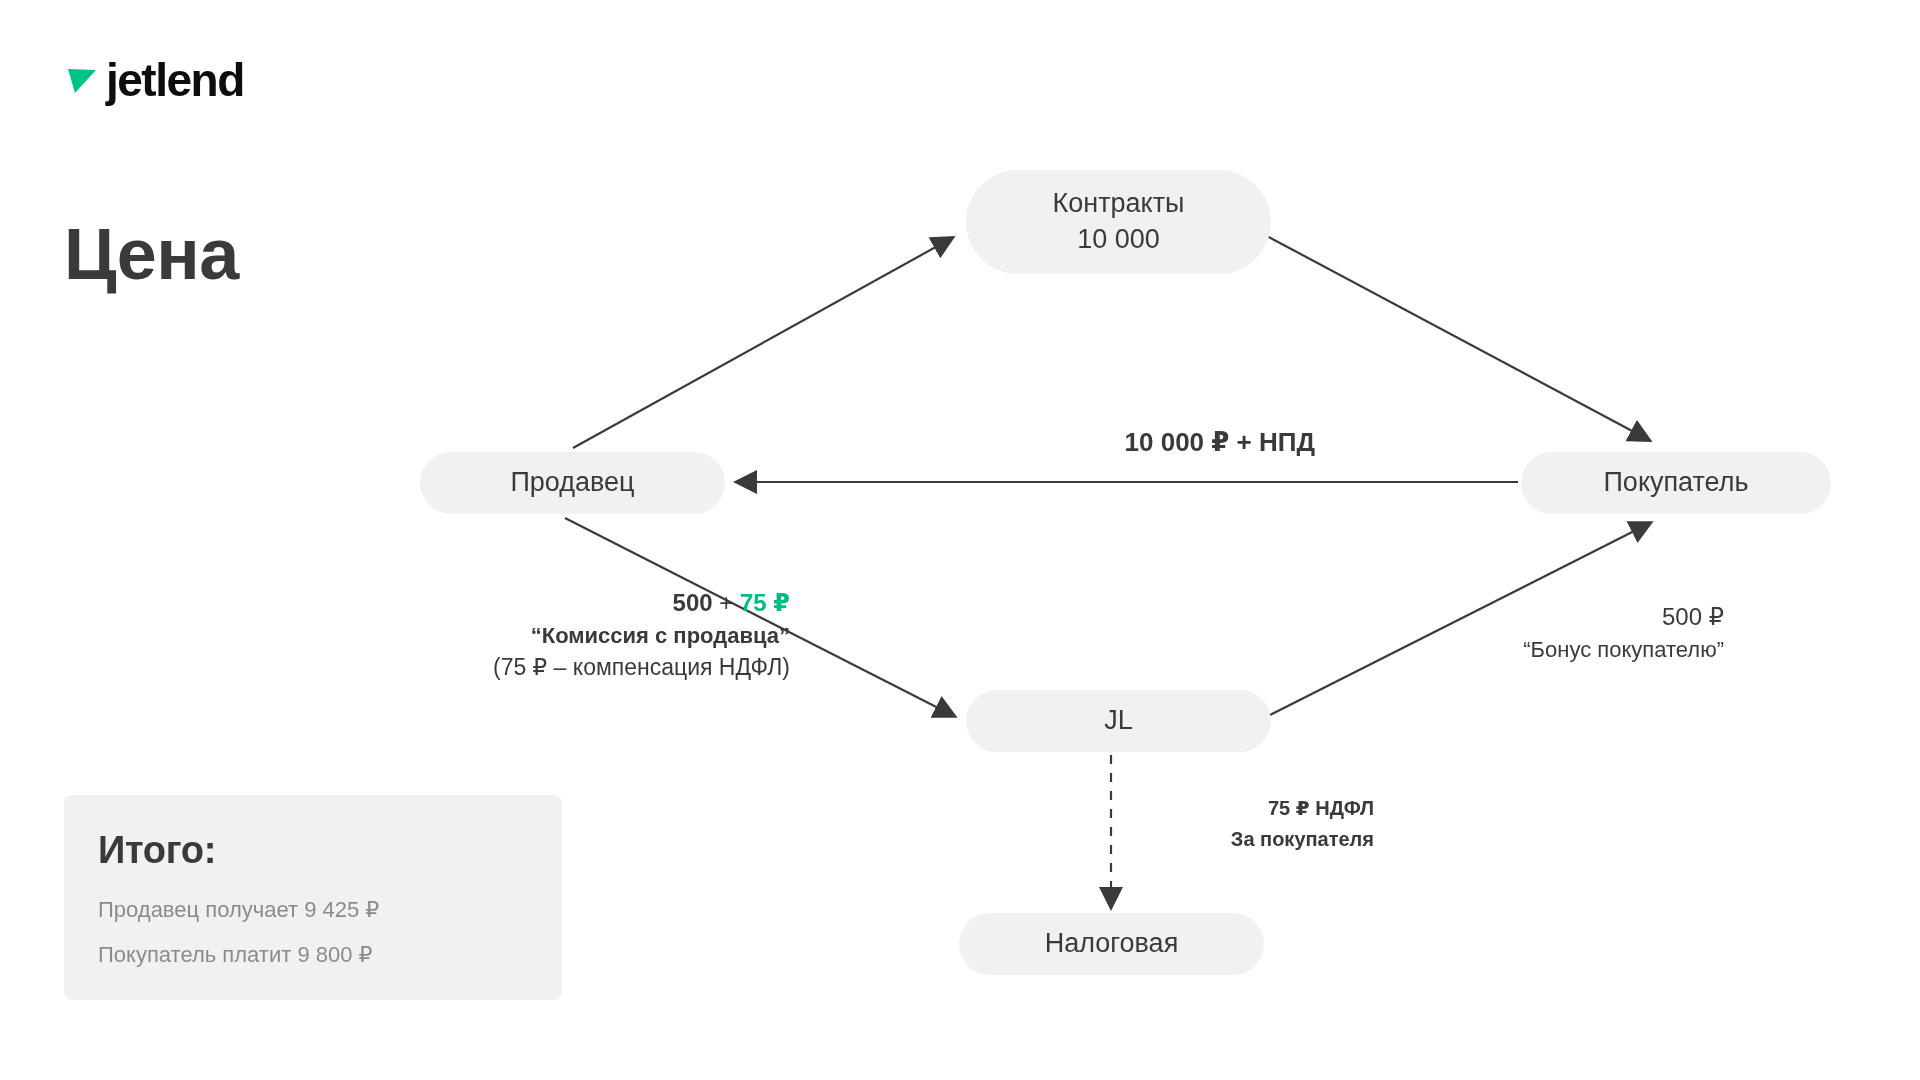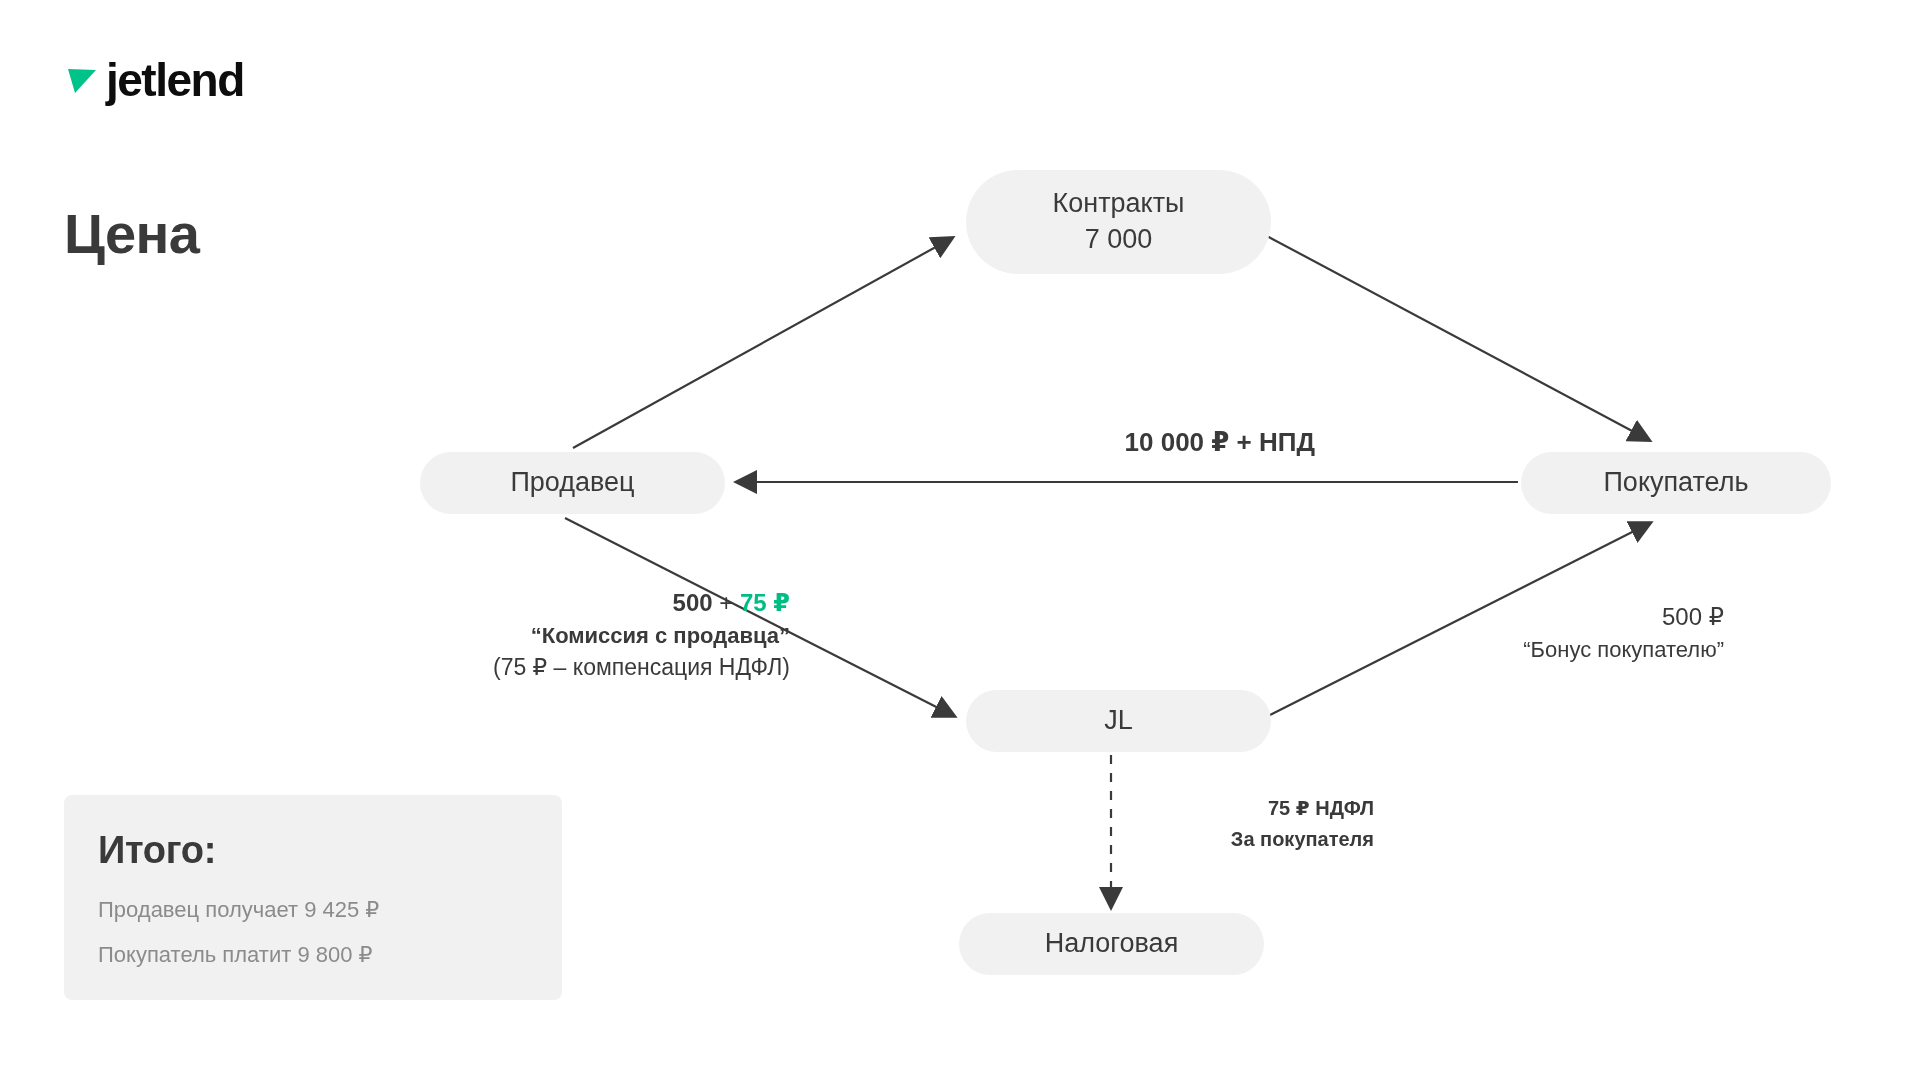--- a/index.html
+++ b/index.html
@@ -38,21 +38,21 @@
     color: #0d0d0d;
     line-height: 1;
     padding-bottom: 2px;
   }
 
   
   #headline {
     position: absolute;
     left: 64px;
     top: 160px;
-    font-size: 56px;
+    font-size: 72px;
     line-height: 1.28;
     font-weight: 700;
     color: #3a3a3a;
     letter-spacing: -0.6px;
     max-width: 520px;
   }
   #headline .line { display: block; }
 
   
   #diagram {
@@ -187,21 +187,21 @@
 
     <line x1="565" y1="518" x2="954" y2="716" stroke="#3a3a3a" stroke-width="2.2" marker-end="url(#ah)"></line>
 
     <line x1="1268" y1="716" x2="1650" y2="523" stroke="#3a3a3a" stroke-width="2.2" marker-end="url(#ah)"></line>
 
     <line x1="1111" y1="755" x2="1111" y2="907" stroke="#3a3a3a" stroke-width="2.2" stroke-dasharray="9 9" marker-end="url(#ah)"></line>
   </svg>
 
   <div class="node" id="node-contracts">
     <span class="ln">Контракты</span>
-    <span class="ln">7 000</span>
+    <span class="ln">10 000</span>
   </div>
 
   <div class="node" id="node-seller">
     <span class="ln">Продавец</span>
   </div>
 
   <div class="node" id="node-buyer">
     <span class="ln">Покупатель</span>
   </div>
 

